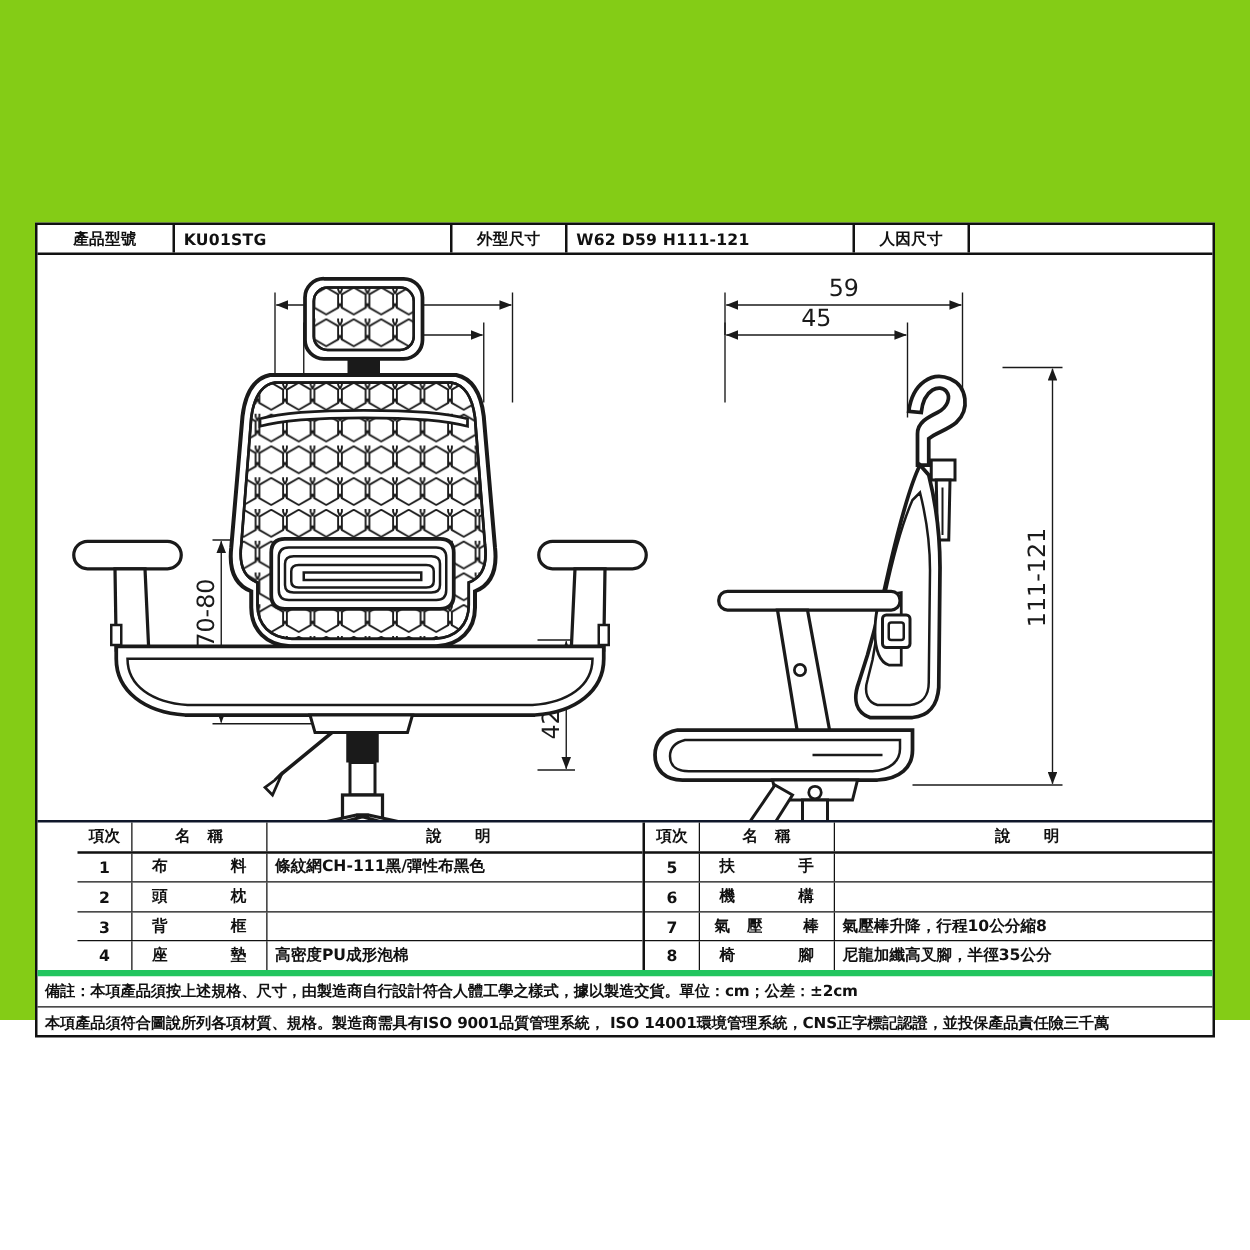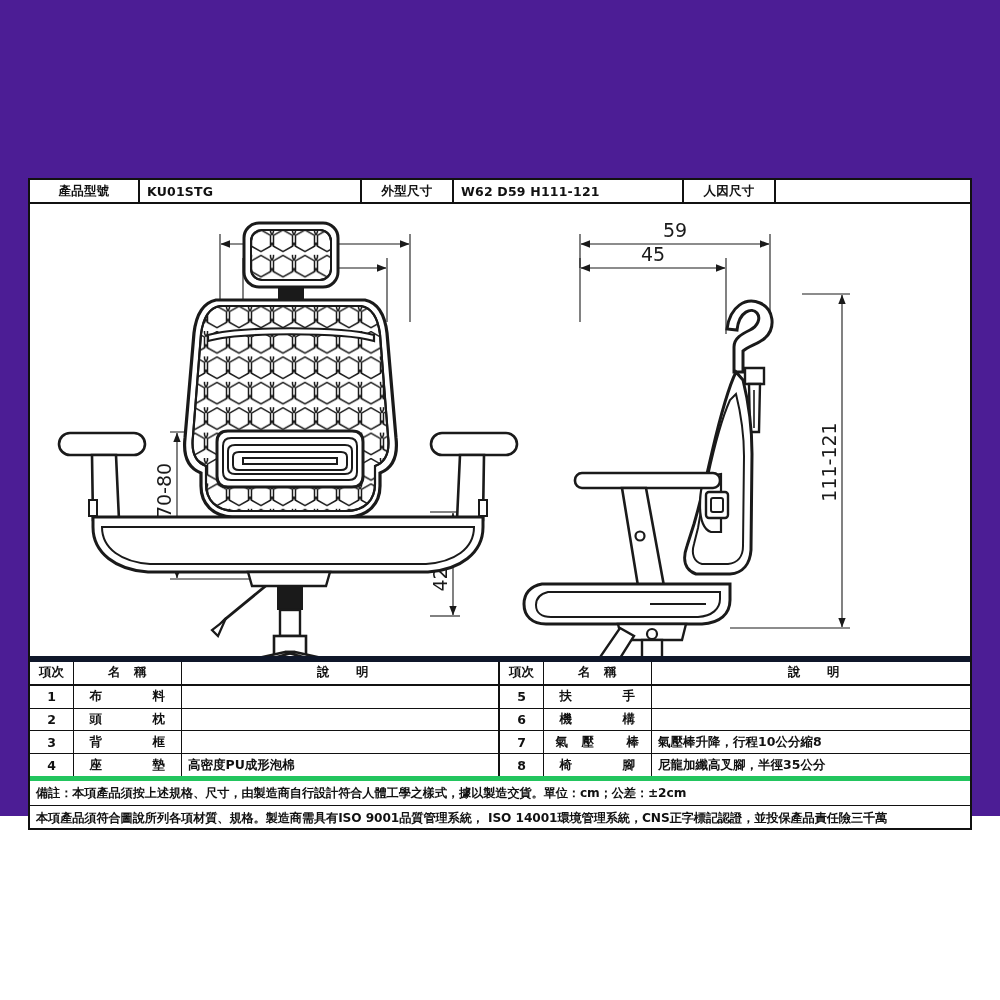--- a/index.html
+++ b/index.html
@@ -1,18 +1,18 @@
 <!DOCTYPE html>
 <html><head>
 <meta charset="utf-8">
 <style>
   html,body{margin:0;padding:0;background:#ffffff;}
   body{width:1000px;height:1000px;font-family:"DejaVu Sans","Liberation Sans",sans-serif;color:#111;}
 
-  #sheet{position:relative;width:1000px;height:816px;background:#4c1d95;}
+  #sheet{position:relative;width:1000px;height:816px;background:#84cc16;}
 
   
   .frame{
     position:absolute;left:28px;top:178px;width:944px;height:652px;
     border:2px solid #111;box-sizing:border-box;background:#fff;
   }
 
   
   .specbar{
     position:absolute;left:0;top:0;width:100%;height:24px;
@@ -33,21 +33,21 @@
   .c-human-lbl{width:92px;}
   .c-human-val{flex:1;}
 
   
   .canvas{position:absolute;left:0;top:24px;width:100%;height:452px;overflow:hidden;}
   .canvas svg{display:block;}
 
   
   .parts{
     position:absolute;left:0;top:476px;width:100%;height:120px;
-    display:flex;box-sizing:border-box;border-top:6px solid #0f172a;
+    display:flex;box-sizing:border-box;border-top:2px solid #0f172a;padding-left:32px;
   }
   .ptab{width:50%;box-sizing:border-box;display:flex;flex-direction:column;}
   .ptab.left{border-right:2px solid #111;}
   .prow{display:flex;flex:1;box-sizing:border-box;border-bottom:1.5px solid #111;}
   .prow:last-child{border-bottom:none;}
   .prow.head{border-bottom:2px solid #111;}
   .pc{box-sizing:border-box;display:flex;align-items:center;font-size:12.5px;font-weight:bold;white-space:nowrap;overflow:hidden;}
   .pc.no{width:44px;justify-content:center;border-right:1.5px solid #111;}
   .pc.nm{width:108px;justify-content:center;border-right:1.5px solid #111;letter-spacing:.5px;}
   .pc.ds{flex:1;justify-content:flex-start;padding-left:6px;}
@@ -383,20 +383,21 @@
           <div class="pc ds">說　　明</div>
         </div>
         <div class="prow">
           <div class="pc no">1</div>
           <div class="pc nm">
               <span class="nm-spread">
                 <span>布</span>
                 <span>料</span>
               </span>
             </div>
+          <div class="pc ds">條紋網CH-111黑/彈性布黑色</div>
         </div>
         <div class="prow">
           <div class="pc no">2</div>
           <div class="pc nm">
               <span class="nm-spread">
                 <span>頭</span>
                 <span>枕</span>
               </span>
             </div>
         </div>

